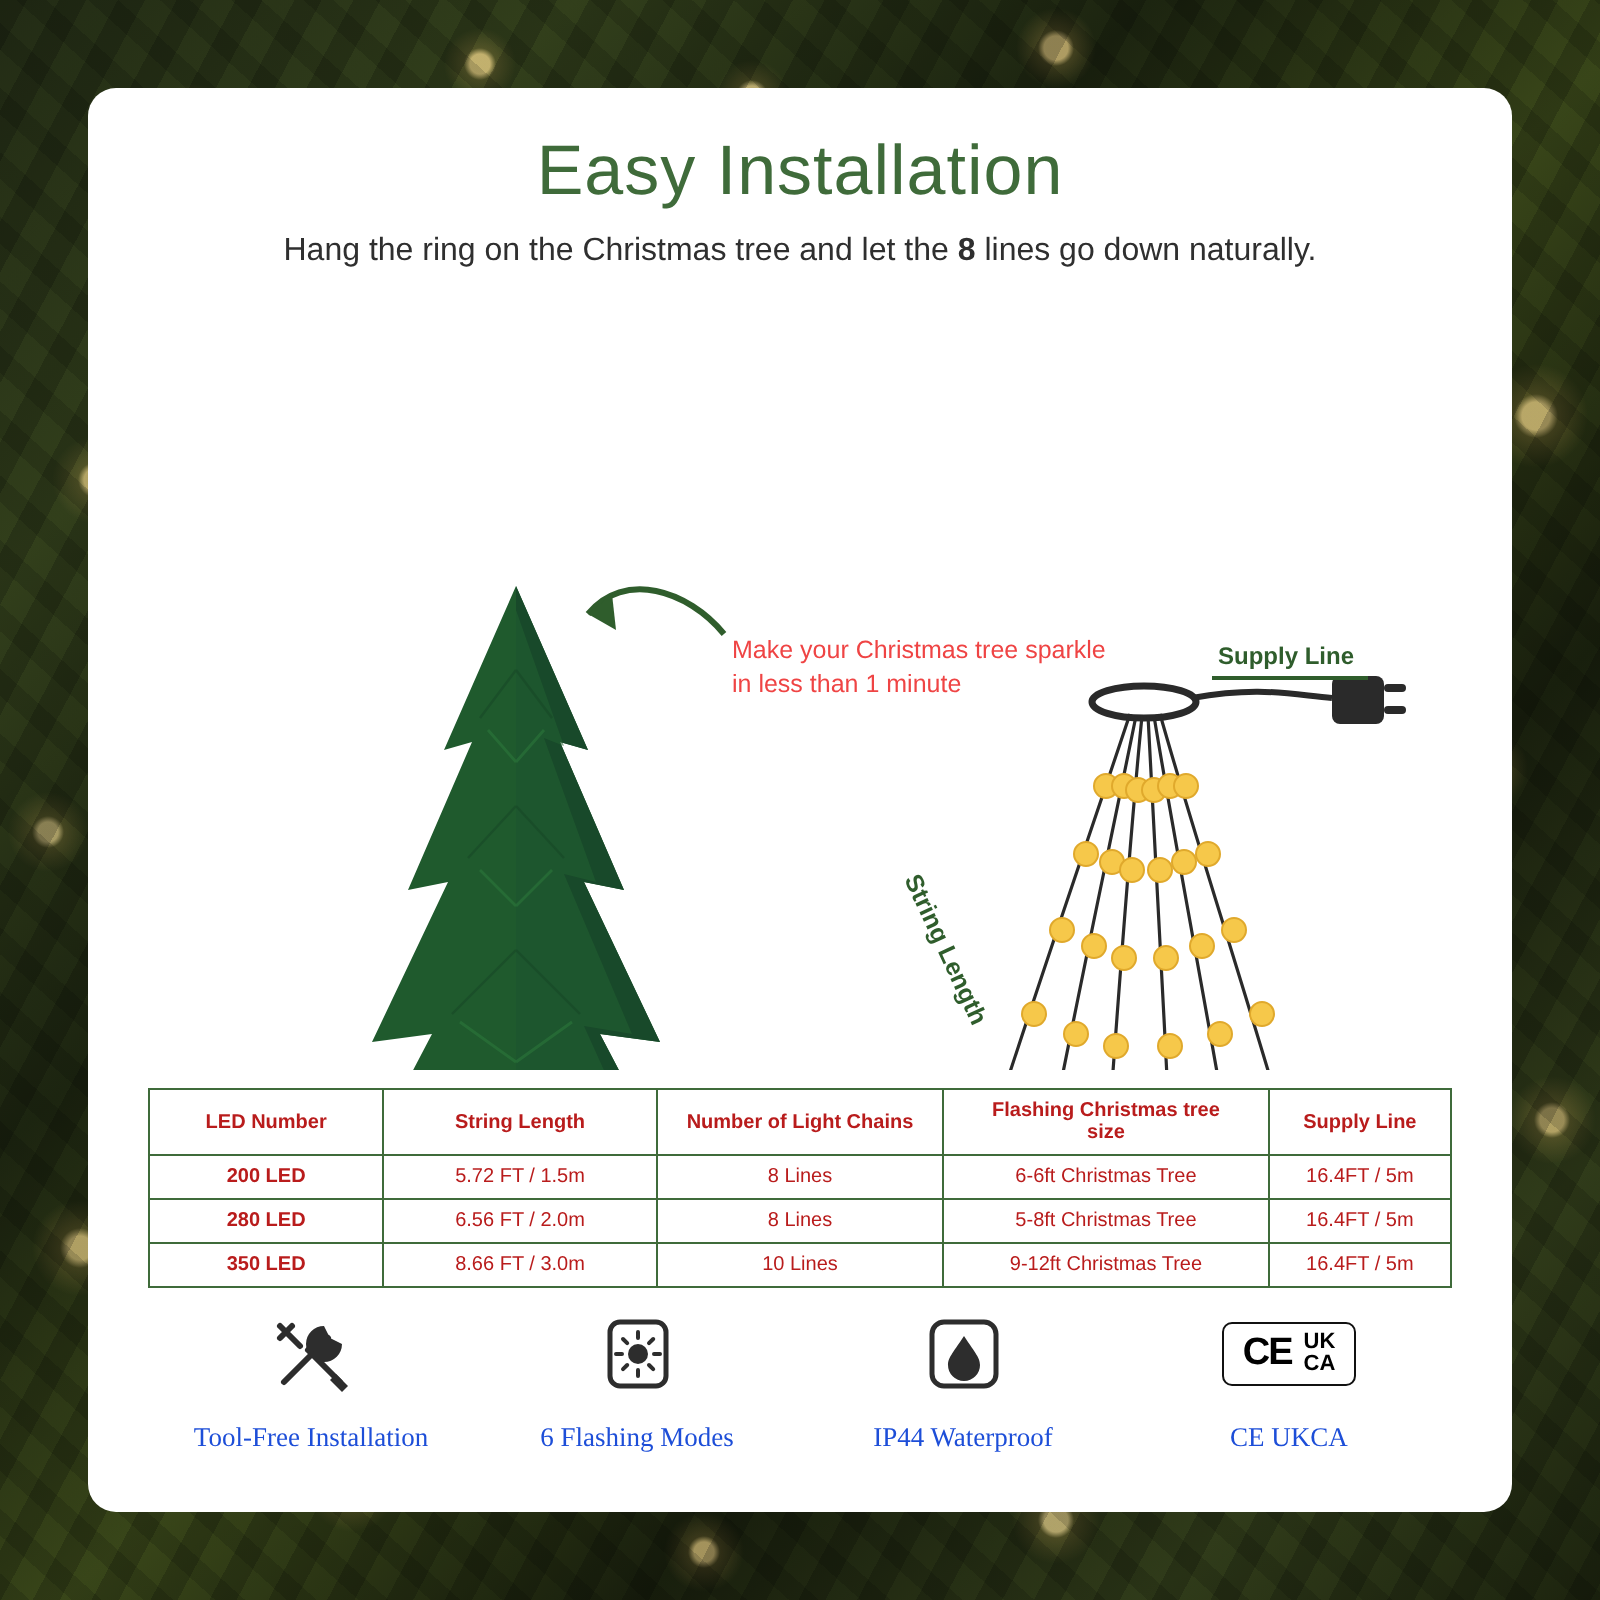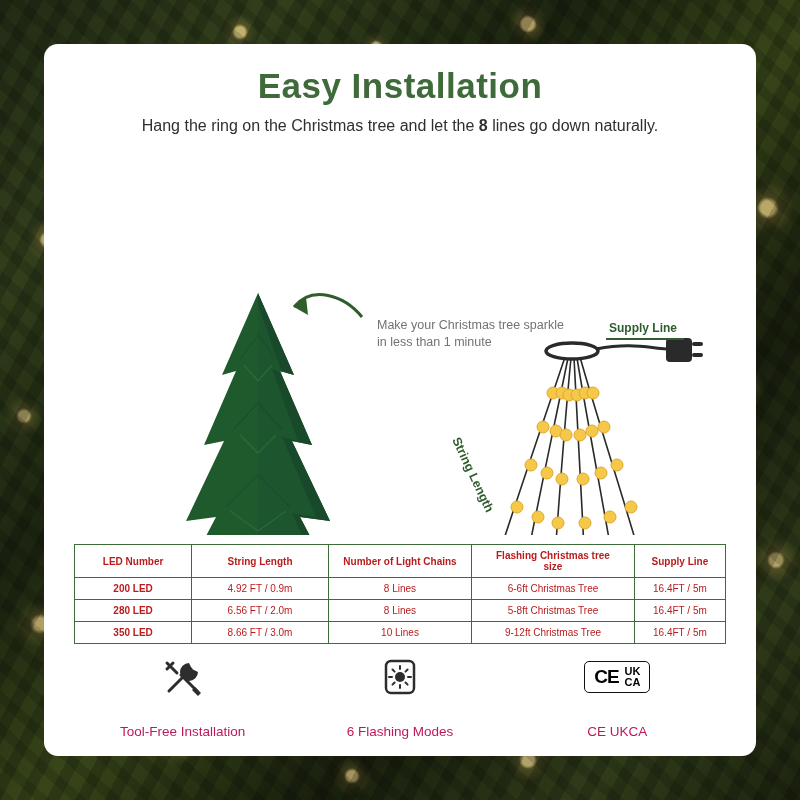--- a/index.html
+++ b/index.html
@@ -54,44 +54,43 @@
     width: 712px; height: 712px;
     background: #ffffff;
     border-radius: 14px;
     overflow: hidden;
   }
   
   .title {
     text-align: center;
     color: #3f6b3a;
     font-size: 35px;
-    font-weight: bold;
+    font-weight: normal;
     letter-spacing: .5px;
     margin-top: 22px;
   }
   .subtitle {
     text-align: center;
     color: #2f2f2f;
     font-size: 16px;
     margin-top: 11px;
   }
   .subtitle b { font-weight: bold; }
 
   
   #illus { position: relative; height: 400px; }
 
   
   .callout {
     position: absolute;
     left: 322px; top: 182px;
     width: 190px;
     font-size: 12.5px;
-    color: #737373;
+    color: #ef4444;
     line-height: 1.35;
-    margin-left: 11px;
   }
   .supply-label {
     position: absolute;
     left: 565px; top: 186px;
     font-size: 12px;
     font-weight: bold;
     color: #2f5d2c;
   }
   .supply-underline {
     position: absolute;
@@ -136,23 +135,24 @@
   }
   .feat {
     flex: 1;
     text-align: center;
   }
   .feat .ico {
     height: 46px;
     display: flex; align-items: center; justify-content: center;
   }
   .feat .cap {
-    margin-top: 24px;
+    margin-top: 11px;
     font-size: 13.5px;
-    color: #be185d;
+    color: #1d4ed8;
+    font-family: Liberation Serif, serif;
   }
   .ce-box {
     display: inline-flex; align-items: flex-end; gap: 6px;
     border: 1.5px solid #111;
     border-radius: 5px;
     padding: 4px 9px;
   }
   .ce-txt { font-size: 19px; font-weight: bold; letter-spacing: -1px; }
   .uk-txt { font-size: 11px; font-weight: bold; line-height: 1.0; text-align: left; }
 </style>
@@ -287,21 +287,21 @@
             <th style="width:18%">LED Number</th>
             <th style="width:21%">String Length</th>
             <th style="width:22%">Number of Light Chains</th>
             <th style="width:25%">Flashing Christmas tree size</th>
             <th style="width:14%">Supply Line</th>
           </tr>
         </thead>
         <tbody>
           <tr>
             <td class="first">200 LED</td>
-            <td>4.92 FT / 0.9m</td>
+            <td>5.72 FT / 1.5m</td>
             <td>8 Lines</td>
             <td>6-6ft Christmas Tree</td>
             <td>16.4FT / 5m</td>
           </tr>
           <tr>
             <td class="first">280 LED</td>
             <td>6.56 FT / 2.0m</td>
             <td>8 Lines</td>
             <td>5-8ft Christmas Tree</td>
             <td>16.4FT / 5m</td>
@@ -340,20 +340,29 @@
             <g stroke="#2d2d2d" stroke-width="2" stroke-linecap="round">
               <path d="M22 9 L22 12 M22 28 L22 31 M11 20 L14 20 M30 20 L33 20
                        M14.5 12.5 L16.6 14.6 M27.5 25.5 L29.6 27.6
                        M29.6 12.5 L27.5 14.6 M16.6 25.5 L14.5 27.6"></path>
             </g>
           </svg>
         </div>
         <div class="cap">6 Flashing Modes</div>
       </div>
 
+      <div class="feat">
+        <div class="ico">
+          <svg width="44" height="40" viewBox="0 0 44 40">
+            <rect x="6" y="4" width="32" height="32" rx="6" fill="none" stroke="#2d2d2d" stroke-width="2.5"></rect>
+            <path d="M22 11 C 16 20, 14 22, 14 25.5 A8 8 0 0 0 30 25.5 C 30 22, 28 20, 22 11 Z" fill="#2d2d2d"></path>
+          </svg>
+        </div>
+        <div class="cap">IP44 Waterproof</div>
+      </div>
 
       <div class="feat">
         <div class="ico">
           <span class="ce-box">
             <span class="ce-txt">CE</span>
             <span class="uk-txt">UK<br>CA</span>
           </span>
         </div>
         <div class="cap">CE UKCA</div>
       </div>

